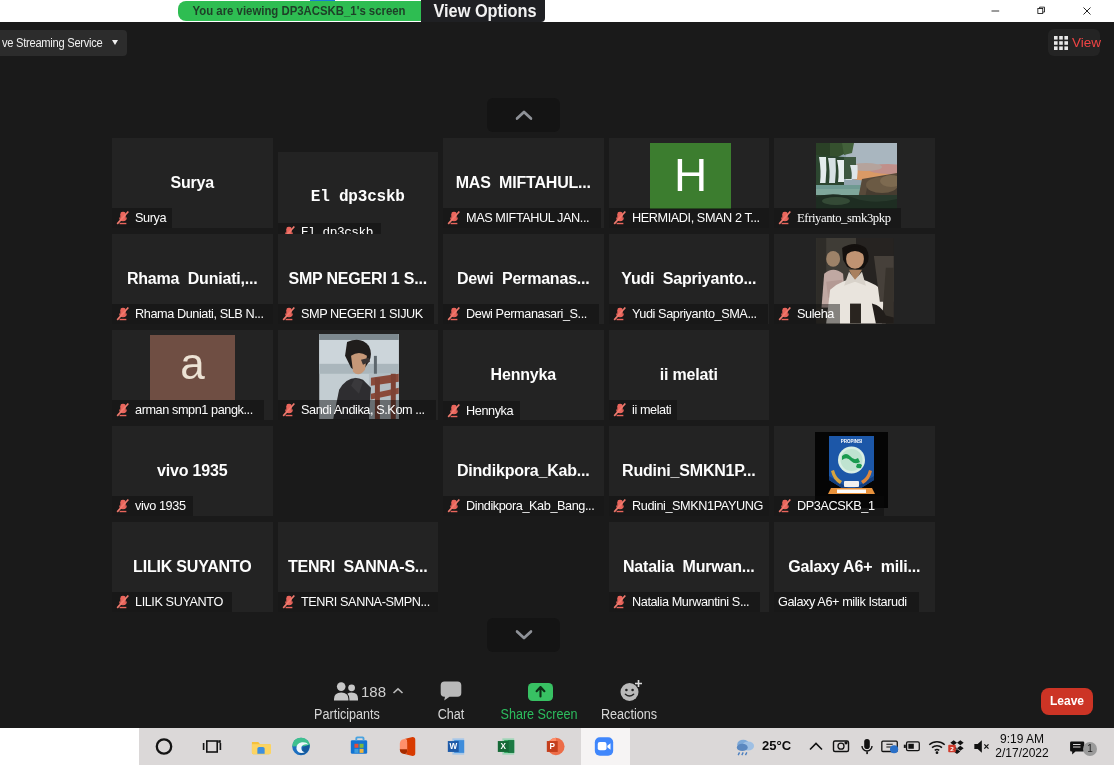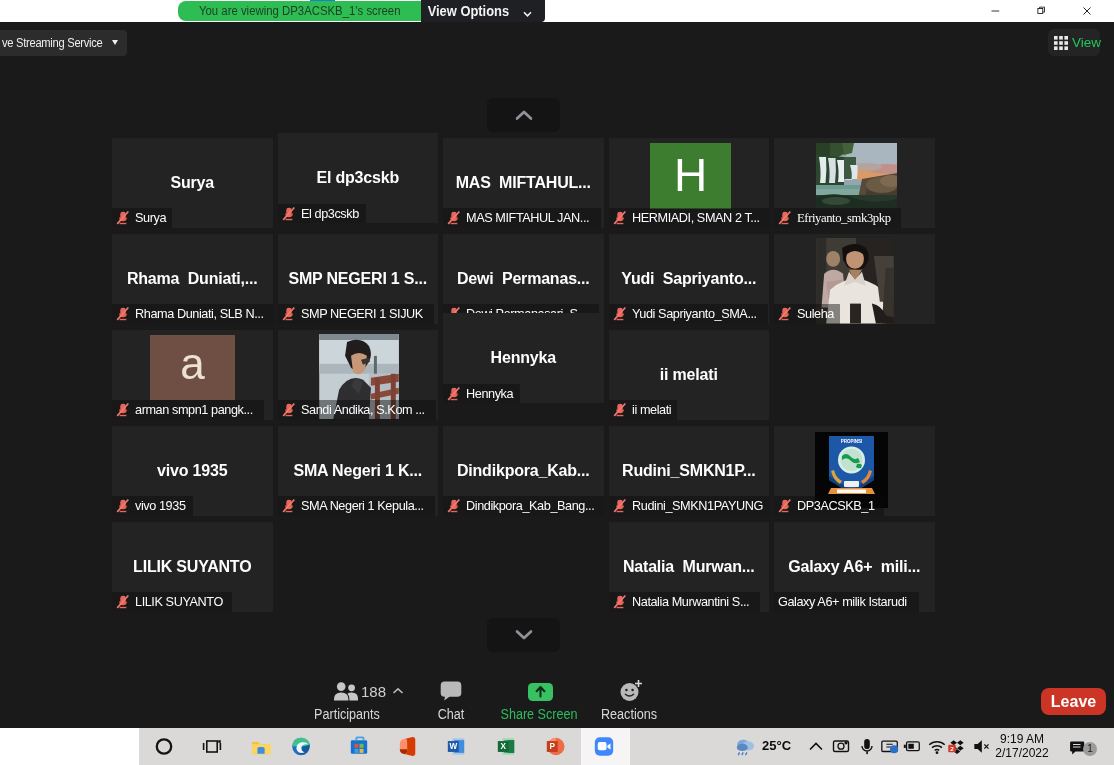--- a/index.html
+++ b/index.html
@@ -1,43 +1,43 @@
 <!DOCTYPE html>
 <html><head>
 <meta charset="utf-8">
 <style>
   html,body{margin:0;padding:0;}
   body{width:1114px;height:765px;overflow:hidden;position:relative;background:#1a1a1a;font-family:"Liberation Sans",sans-serif;}
   
   #titlebar{position:absolute;left:0;top:0;width:1114px;height:22px;background:#ffffff;}
-  #banner{position:absolute;left:178px;top:1px;width:243px;height:20px;background:#2ebd52;border-radius:8px 0 0 8px;color:#1e4028;font-weight:normal;font-size:12.5px;line-height:20px;text-align:center;white-space:nowrap;}
-  #viewopts{position:absolute;left:421px;top:0;width:124px;height:22px;background:#1f2023;color:#f2f2f2;font-weight:bold;font-size:15px;line-height:22px;text-align:left;border-radius:0 0 4px 0;}
+  #banner{position:absolute;left:178px;top:1px;width:243px;height:20px;background:#2ebd52;border-radius:8px 0 0 8px;color:#1e4028;font-weight:bold;font-size:12.5px;line-height:20px;text-align:center;white-space:nowrap;}
+  #viewopts{position:absolute;left:421px;top:0;width:124px;height:22px;background:#1f2023;color:#f2f2f2;font-weight:bold;font-size:19px;line-height:22px;text-align:right;border-radius:0 0 4px 0;}
   
   #bluestrip{position:absolute;left:310px;top:0;width:25px;height:2px;background:#1b7fd4;}
   .wctl{position:absolute;top:0;width:14px;height:22px;}
   
   #main{position:absolute;left:0;top:22px;width:1114px;height:706px;background:#1a1a1a;}
   #streambox{position:absolute;left:-48px;top:8px;width:175px;height:26px;background:#2c2c2c;border-radius:4px;color:#efefef;font-size:12px;letter-spacing:-0.3px;line-height:26px;}
   #streambox .tri{display:inline-block;width:0;height:0;border-left:3.5px solid transparent;border-right:3.5px solid transparent;border-top:5px solid #f0f0f0;vertical-align:middle;}
   #talkbox{position:absolute;left:316px;top:2px;width:229px;height:45px;background:#2a2a2a;border-radius:8px;color:#fbfbfb;font-weight:bold;font-size:13.2px;letter-spacing:-0.3px;text-align:center;line-height:45px;white-space:nowrap;}
-  #viewbtn{position:absolute;left:1048px;top:7px;width:52px;height:27px;background:#242424;border-radius:6px;color:#22c55e;font-size:13.5px;}
+  #viewbtn{position:absolute;left:1048px;top:7px;width:52px;height:27px;background:#242424;border-radius:6px;color:#ef4444;font-size:13.5px;}
   .scrollbtn{position:absolute;left:487px;width:73px;height:34px;background:#141414;border-radius:6px;}
   .scrollbtn svg{position:absolute;left:50%;top:50%;transform:translate(-50%,-50%);}
   
   .tile{position:absolute;width:160.5px;height:90px;background:#232323;}
   .tname{position:absolute;left:0;right:0;top:50%;transform:translateY(-52%);text-align:center;color:#fdfdfd;font-weight:bold;font-size:16px;letter-spacing:-0.2px;white-space:nowrap;overflow:hidden;}
   .tlabel{position:absolute;left:0;bottom:0;max-width:160.5px;height:19.5px;background:rgba(10,10,10,0.45);display:flex;align-items:center;padding:0 4px 0 4px;box-sizing:border-box;color:#fcfcfc;font-size:13.5px;letter-spacing:-0.45px;white-space:nowrap;overflow:hidden;}
   .tlabel .mic{flex:0 0 auto;margin-right:5px;display:block;}
   .tlabel span{display:inline-block;transform:scaleX(0.94);transform-origin:0 50%;}
   .avatar{position:absolute;}
   
   #toolbar{position:absolute;left:0;top:652px;width:1114px;height:76px;background:#1a1a1a;}
   .tbtn{position:absolute;text-align:center;color:#d8d8d8;font-size:14px;}
   .tbtn .lab{position:absolute;left:50%;transform:translateX(-50%) scaleX(0.9);top:54px;white-space:nowrap;}
-  #leave{position:absolute;left:1041px;top:36px;width:65px;height:27px;background:#cc3425;border-radius:8px;color:#fff;font-weight:bold;font-size:16px;text-align:center;line-height:27px;}
+  #leave{position:absolute;left:1041px;top:36px;width:52px;height:27px;background:#cc3425;border-radius:8px;color:#fff;font-weight:bold;font-size:12px;text-align:center;line-height:27px;}
   
   #taskbar{position:absolute;left:0;top:728px;width:1114px;height:37px;background:#dbd8d8;}
   #searchbox{position:absolute;left:0;top:0;width:139px;height:37px;background:#ffffff;}
   #zoomhl{position:absolute;left:581px;top:0;width:49px;height:37px;background:#f6f4f4;}
   .tbicon{position:absolute;top:0;width:20px;height:37px;display:flex;align-items:center;justify-content:center;}
   #clock{position:absolute;left:986px;top:4px;width:72px;height:31px;color:#0b0b0b;font-size:12px;text-align:center;line-height:14px;}
 </style>
 </head>
 <body>
 
@@ -95,21 +95,21 @@
       <div class="tlabel">
         <svg class="mic" width="14" height="15" viewBox="0 0 15 16">
           <rect x="4.6" y="1.8" width="5.8" height="9.6" rx="2.6" fill="#ea655c"></rect>
           <path d="M3.4 8 a4.1 4.1 0 0 0 8.2 0 l-1.4 0 a2.7 2.7 0 0 1 -5.4 0 Z" fill="#ea655c"></path>
           <rect x="3.9" y="13.7" width="7.2" height="1.5" fill="#ea655c"></rect>
           <line x1="1.3" y1="14.8" x2="13.2" y2="1.6" stroke="#ef7a6e" stroke-width="1.8"></line>
         </svg>
         <span>Surya</span>
       </div>
     </div>
-<div class="tile" style="left:277.5px;top:111px;">
+<div class="tile" style="left:277.5px;top:130px;font-family:Liberation Mono, monospace;">
       <div class="tname">El dp3cskb</div>
       <div class="tlabel">
         <svg class="mic" width="14" height="15" viewBox="0 0 15 16">
           <rect x="4.6" y="1.8" width="5.8" height="9.6" rx="2.6" fill="#ea655c"></rect>
           <path d="M3.4 8 a4.1 4.1 0 0 0 8.2 0 l-1.4 0 a2.7 2.7 0 0 1 -5.4 0 Z" fill="#ea655c"></path>
           <rect x="3.9" y="13.7" width="7.2" height="1.5" fill="#ea655c"></rect>
           <line x1="1.3" y1="14.8" x2="13.2" y2="1.6" stroke="#ef7a6e" stroke-width="1.8"></line>
         </svg>
         <span>El dp3cskb</span>
       </div>
@@ -285,21 +285,21 @@
       <div class="tlabel">
         <svg class="mic" width="14" height="15" viewBox="0 0 15 16">
           <rect x="4.6" y="1.8" width="5.8" height="9.6" rx="2.6" fill="#ea655c"></rect>
           <path d="M3.4 8 a4.1 4.1 0 0 0 8.2 0 l-1.4 0 a2.7 2.7 0 0 1 -5.4 0 Z" fill="#ea655c"></path>
           <rect x="3.9" y="13.7" width="7.2" height="1.5" fill="#ea655c"></rect>
           <line x1="1.3" y1="14.8" x2="13.2" y2="1.6" stroke="#ef7a6e" stroke-width="1.8"></line>
         </svg>
         <span>Sandi Andika, S.Kom ...</span>
       </div>
     </div>
-<div class="tile" style="left:443px;top:291px;">
+<div class="tile" style="left:443px;top:308px;">
       <div class="tname">Hennyka</div>
       <div class="tlabel">
         <svg class="mic" width="14" height="15" viewBox="0 0 15 16">
           <rect x="4.6" y="1.8" width="5.8" height="9.6" rx="2.6" fill="#ea655c"></rect>
           <path d="M3.4 8 a4.1 4.1 0 0 0 8.2 0 l-1.4 0 a2.7 2.7 0 0 1 -5.4 0 Z" fill="#ea655c"></path>
           <rect x="3.9" y="13.7" width="7.2" height="1.5" fill="#ea655c"></rect>
           <line x1="1.3" y1="14.8" x2="13.2" y2="1.6" stroke="#ef7a6e" stroke-width="1.8"></line>
         </svg>
         <span>Hennyka</span>
       </div>
@@ -319,32 +319,20 @@
 <div class="tile" style="left:112px;top:403.5px;">
       <div class="tname">vivo 1935</div>
       <div class="tlabel">
         <svg class="mic" width="14" height="15" viewBox="0 0 15 16">
           <rect x="4.6" y="1.8" width="5.8" height="9.6" rx="2.6" fill="#ea655c"></rect>
           <path d="M3.4 8 a4.1 4.1 0 0 0 8.2 0 l-1.4 0 a2.7 2.7 0 0 1 -5.4 0 Z" fill="#ea655c"></path>
           <rect x="3.9" y="13.7" width="7.2" height="1.5" fill="#ea655c"></rect>
           <line x1="1.3" y1="14.8" x2="13.2" y2="1.6" stroke="#ef7a6e" stroke-width="1.8"></line>
         </svg>
         <span>vivo 1935</span>
-      </div>
-    </div>
-<div class="tile" style="left:277.5px;top:403.5px;">
-      <div class="tname">SMA Negeri 1 K...</div>
-      <div class="tlabel">
-        <svg class="mic" width="14" height="15" viewBox="0 0 15 16">
-          <rect x="4.6" y="1.8" width="5.8" height="9.6" rx="2.6" fill="#ea655c"></rect>
-          <path d="M3.4 8 a4.1 4.1 0 0 0 8.2 0 l-1.4 0 a2.7 2.7 0 0 1 -5.4 0 Z" fill="#ea655c"></path>
-          <rect x="3.9" y="13.7" width="7.2" height="1.5" fill="#ea655c"></rect>
-          <line x1="1.3" y1="14.8" x2="13.2" y2="1.6" stroke="#ef7a6e" stroke-width="1.8"></line>
-        </svg>
-        <span>SMA Negeri 1 Kepula...</span>
       </div>
     </div>
 <div class="tile" style="left:443px;top:403.5px;">
       <div class="tname">Dindikpora_Kab...</div>
       <div class="tlabel">
         <svg class="mic" width="14" height="15" viewBox="0 0 15 16">
           <rect x="4.6" y="1.8" width="5.8" height="9.6" rx="2.6" fill="#ea655c"></rect>
           <path d="M3.4 8 a4.1 4.1 0 0 0 8.2 0 l-1.4 0 a2.7 2.7 0 0 1 -5.4 0 Z" fill="#ea655c"></path>
           <rect x="3.9" y="13.7" width="7.2" height="1.5" fill="#ea655c"></rect>
           <line x1="1.3" y1="14.8" x2="13.2" y2="1.6" stroke="#ef7a6e" stroke-width="1.8"></line>
@@ -395,20 +383,32 @@
       <div class="tlabel">
         <svg class="mic" width="14" height="15" viewBox="0 0 15 16">
           <rect x="4.6" y="1.8" width="5.8" height="9.6" rx="2.6" fill="#ea655c"></rect>
           <path d="M3.4 8 a4.1 4.1 0 0 0 8.2 0 l-1.4 0 a2.7 2.7 0 0 1 -5.4 0 Z" fill="#ea655c"></path>
           <rect x="3.9" y="13.7" width="7.2" height="1.5" fill="#ea655c"></rect>
           <line x1="1.3" y1="14.8" x2="13.2" y2="1.6" stroke="#ef7a6e" stroke-width="1.8"></line>
         </svg>
         <span>LILIK SUYANTO</span>
       </div>
     </div>
+<div class="tile" style="left:277.5px;top:499.5px;">
+      <div class="tname">TENRI&nbsp; SANNA-S...</div>
+      <div class="tlabel">
+        <svg class="mic" width="14" height="15" viewBox="0 0 15 16">
+          <rect x="4.6" y="1.8" width="5.8" height="9.6" rx="2.6" fill="#ea655c"></rect>
+          <path d="M3.4 8 a4.1 4.1 0 0 0 8.2 0 l-1.4 0 a2.7 2.7 0 0 1 -5.4 0 Z" fill="#ea655c"></path>
+          <rect x="3.9" y="13.7" width="7.2" height="1.5" fill="#ea655c"></rect>
+          <line x1="1.3" y1="14.8" x2="13.2" y2="1.6" stroke="#ef7a6e" stroke-width="1.8"></line>
+        </svg>
+        <span>TENRI SANNA-SMPN...</span>
+      </div>
+    </div>
 <div class="tile" style="left:608.5px;top:499.5px;">
       <div class="tname">Natalia&nbsp; Murwan...</div>
       <div class="tlabel">
         <svg class="mic" width="14" height="15" viewBox="0 0 15 16">
           <rect x="4.6" y="1.8" width="5.8" height="9.6" rx="2.6" fill="#ea655c"></rect>
           <path d="M3.4 8 a4.1 4.1 0 0 0 8.2 0 l-1.4 0 a2.7 2.7 0 0 1 -5.4 0 Z" fill="#ea655c"></path>
           <rect x="3.9" y="13.7" width="7.2" height="1.5" fill="#ea655c"></rect>
           <line x1="1.3" y1="14.8" x2="13.2" y2="1.6" stroke="#ef7a6e" stroke-width="1.8"></line>
         </svg>
         <span>Natalia Murwantini S...</span>

